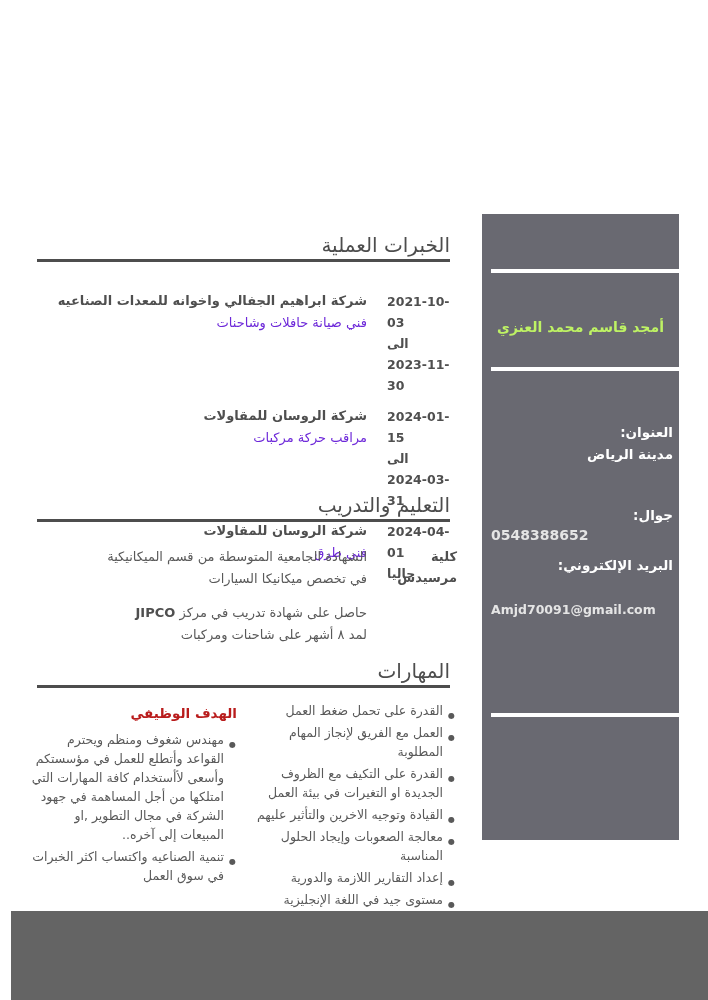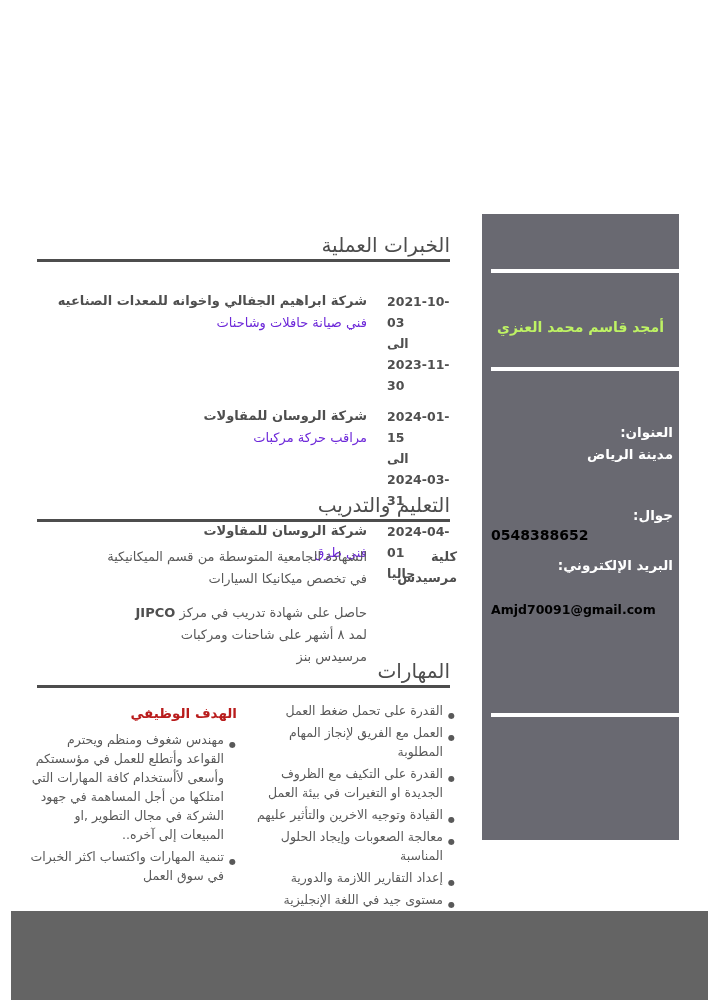--- a/index.html
+++ b/index.html
@@ -11,21 +11,21 @@
   
   .sidebar{position:absolute;left:482px;top:214px;width:197px;height:626px;background:#696971;}
   .side-hr{position:absolute;left:9px;width:188px;height:4px;background:#ffffff;}
   .hr1{top:55px;} .hr2{top:153px;} .hr3{top:499px;}
   .side-name{position:absolute;top:104px;left:0;width:100%;text-align:center;
     color:#bef264;font-weight:bold;font-size:14px;line-height:18px;}
   .side-label{position:absolute;left:6px;right:6px;text-align:right;direction:rtl;
     color:#fff;font-weight:bold;font-size:13.5px;line-height:18px;}
   .lab-address{top:209px;} .lab-addrval{top:231px;}
   .lab-phone{top:292px;} .lab-email{top:342px;}
-  .side-ltr{position:absolute;left:9px;right:4px;text-align:left;color:#000000;font-weight:bold;}
+  .side-ltr{position:absolute;left:9px;right:4px;text-align:left;color:#e5e5e5;font-weight:bold;}
   .val-phone{top:313px;font-size:14px;}
   .val-email{top:388px;font-size:12.5px;}
   
   .footer{position:absolute;left:11px;top:911px;width:697px;height:89px;background:#646464;}
   
   .sec-header{position:absolute;left:37px;width:413px;direction:rtl;text-align:right;
     color:#4d4d4d;font-size:20px;line-height:27px;padding-bottom:0;
     border-bottom:3px solid #4d4d4d;}
   .hd-exp{top:232px;} .hd-edu{top:492px;} .hd-skills{top:658px;}
   .rows{position:absolute;left:37px;width:420px;direction:rtl;}
@@ -115,21 +115,20 @@
     <div class="desccol">
       <div class="edu-line">الشهادة الجامعية المتوسطة من قسم  الميكانيكية</div>
       <div class="edu-line">في تخصص ميكانيكا السيارات</div>
     </div>
   </div>
   <div class="row">
     <div class="labelcol"></div>
     <div class="desccol">
       <div class="edu-line"><span>حاصل على شهادة تدريب في مركز</span> <b>JIPCO</b></div>
       <div class="edu-line">لمد ٨ أشهر على شاحنات ومركبات</div>
-      <div class="edu-line">مرسيدس بنز</div>
     </div>
   </div>
 </div>
 
 <div class="sec-header hd-skills">المهارات</div>
 
 <div class="skills-list">
   <ul class="blist">
     <li><span class="dot">●</span><span>القدرة على تحمل ضغط العمل</span></li>
     <li><span class="dot">●</span><span>العمل مع الفريق لإنجاز المهام المطلوبة</span></li>
@@ -138,17 +137,17 @@
     <li><span class="dot">●</span><span>معالجة الصعوبات وإيجاد الحلول المناسبة</span></li>
     <li><span class="dot">●</span><span>إعداد التقارير اللازمة والدورية</span></li>
     <li><span class="dot">●</span><span>مستوى جيد في اللغة الإنجليزية</span></li>
   </ul>
 </div>
 
 <div class="objective">
   <h3 class="obj-title">الهدف الوظيفي</h3>
   <ul class="blist">
     <li><span class="dot">●</span><span>مهندس شغوف ومنظم ويحترم القواعد وأتطلع للعمل في مؤسستكم وأسعى لأأستخدام كافة المهارات التي امتلكها من أجل المساهمة في جهود الشركة في مجال التطوير ,او المبيعات إلى آخره..</span></li>
-    <li><span class="dot">●</span><span>تنمية المهارات واكتساب اكثر الخبرات في سوق العمل</span></li>
+    <li><span class="dot">●</span><span>تنمية الصناعيه واكتساب اكثر الخبرات في سوق العمل</span></li>
   </ul>
 </div>
 
 <div class="footer"></div>
 
 </body></html>

